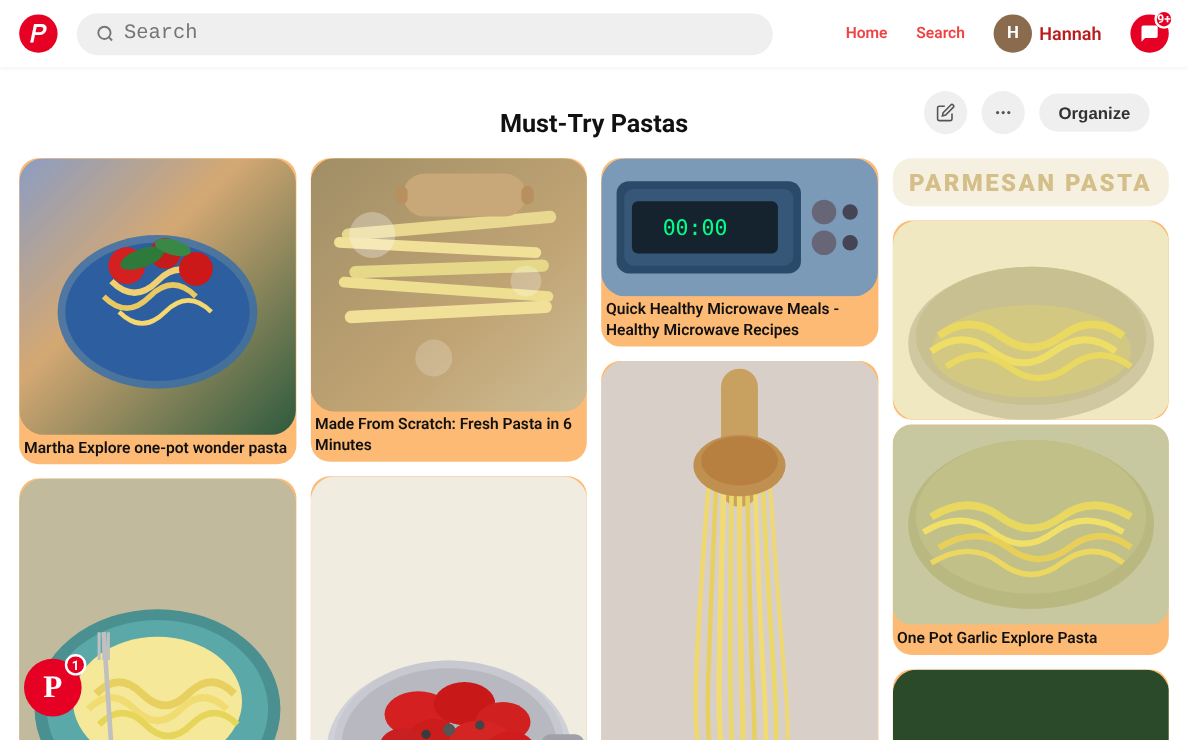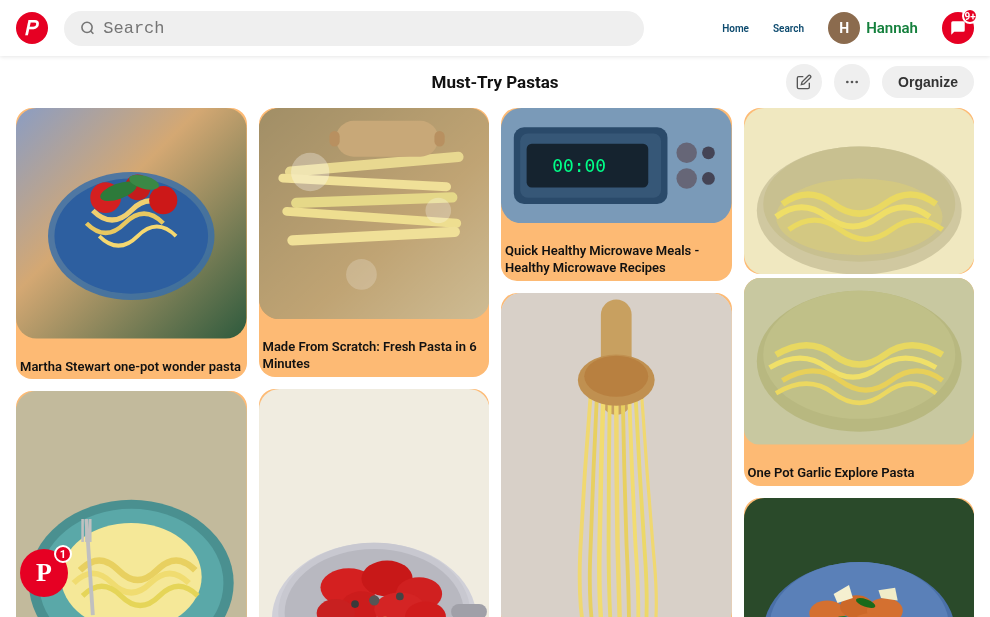--- a/index.html
+++ b/index.html
@@ -50,22 +50,22 @@
       font-family: Liberation Mono, monospace;
     }
 
     .nav-links {
       display: flex;
       align-items: center;
       gap: 24px;
       margin-left: auto;
     }
     .nav-link {
-      font-size: 10px;
-      color: #0c4a6e;
+      font-size: 13px;
+      color: #ef4444;
       font-weight: 600;
       cursor: pointer;
       text-decoration: none;
     }
 
     .avatar {
       width: 32px; height: 32px;
       background: #8B6B4E;
       border-radius: 50%;
       display: flex; align-items: center; justify-content: center;
@@ -108,27 +108,28 @@
 
     
     .board-header {
       display: flex;
       align-items: center;
       justify-content: center;
       position: relative;
       margin-bottom: 16px;
     }
     .board-title {
-      font-size: 17px;
+      font-size: 21px;
       font-weight: 700;
       color: #111;
+      margin-top: 20px;
     }
     .board-actions {
       position: absolute;
-      right: 0;
+      right: 16px;
       display: flex;
       align-items: center;
       gap: 12px;
     }
     .edit-icon {
       width: 36px; height: 36px;
       border-radius: 50%;
       background: #efefef;
       display: flex; align-items: center; justify-content: center;
       cursor: pointer;
@@ -148,21 +149,21 @@
 
     .pin-card {
       background: #fdba74;
       border-radius: 16px;
       overflow: hidden;
       cursor: pointer;
       position: relative;
     }
 
     .pin-label {
-      padding: 20px 4px 4px;
+      padding: 4px 4px 4px;
       font-size: 13px;
       font-weight: 600;
       color: #111;
       line-height: 1.3;
     }
 
     
     .columns-wrapper {
       display: flex;
       gap: 12px;
@@ -234,21 +235,21 @@
         <line x1="21" y1="21" x2="16.65" y2="16.65"></line>
     </svg>
     <input type="text" placeholder="Search" style="">
   </div>
 
   <nav class="nav-links">
     <a class="nav-link">Home</a>
     <a class="nav-link">Search</a>
     <div style="display:flex;align-items:center;gap:6px;cursor:pointer;">
       <div class="avatar">H</div>
-      <span style="font-size:15px;font-weight:600;color:#15803d;">Hannah</span>
+      <span style="font-size:15px;font-weight:600;color:#b91c1c;">Hannah</span>
     </div>
     <div class="notification-icon">
       <svg width="18" height="18" viewBox="0 0 24 24" fill="white">
         <path d="M21 15a2 2 0 0 1-2 2H7l-4 4V5a2 2 0 0 1 2-2h14a2 2 0 0 1 2 2z"></path>
       </svg>
       <div class="notification-badge">9+</div>
     </div>
   </nav>
 </header>
 
@@ -296,21 +297,21 @@
           <path d="M55 90 Q70 105 85 90 Q100 75 115 90" stroke="#e8c860" stroke-width="3.5" fill="none"></path>
           <path d="M65 100 Q80 115 95 100 Q110 85 125 100" stroke="#f5d870" stroke-width="3" fill="none"></path>
 
           <circle cx="70" cy="70" r="12" fill="#d42020"></circle>
           <circle cx="95" cy="62" r="10" fill="#c41c1c"></circle>
           <circle cx="115" cy="72" r="11" fill="#cc1818"></circle>
 
           <ellipse cx="80" cy="65" rx="15" ry="6" fill="#2d7a3a" transform="rotate(-20 80 65)"></ellipse>
           <ellipse cx="100" cy="58" rx="12" ry="5" fill="#3a8845" transform="rotate(15 100 58)"></ellipse>
         </svg>
-        <div class="pin-label">Martha Stewart one-pot wonder pasta</div>
+        <div class="pin-label">Martha Explore one-pot wonder pasta</div>
       </div>
 
       <div class="pin-card">
 
         <svg class="img-placeholder" viewBox="0 0 180 230" xmlns="http://www.w3.org/2000/svg" style="border-radius:16px;display:block;">
           <defs>
             <linearGradient id="g-alf" x1="0%" y1="0%" x2="100%" y2="100%">
               <stop offset="0%" style="stop-color:#e8d090"></stop>
               <stop offset="100%" style="stop-color:#c8a850"></stop>
             </linearGradient>
@@ -439,20 +440,23 @@
           <ellipse cx="90" cy="68" rx="30" ry="20" fill="#c09050"></ellipse>
           <ellipse cx="90" cy="65" rx="25" ry="16" fill="#b88040"></ellipse>
         </svg>
 
       </div>
 
     </div>
 
     <div class="col">
 
+      <div class="pin-card" style="background:#f5f0e0;">
+        <div class="parmesan-overlay">PARMESAN  PASTA</div>
+      </div>
 
       <div class="pin-card">
         <svg class="img-placeholder" viewBox="0 0 180 130" xmlns="http://www.w3.org/2000/svg" style="border-radius:16px 16px 0 0;display:block;">
           <rect width="180" height="130" fill="#f0e8c0" rx="16"></rect>
 
           <ellipse cx="90" cy="80" rx="80" ry="50" fill="#d0c8a0"></ellipse>
           <ellipse cx="90" cy="75" rx="75" ry="45" fill="#c8c090"></ellipse>
 
           <path d="M30 75 Q50 60 70 75 Q90 90 110 75 Q130 60 150 75" stroke="#e8d860" stroke-width="5" fill="none"></path>
           <path d="M25 85 Q45 70 65 85 Q85 100 105 85 Q125 70 145 85" stroke="#f0e068" stroke-width="4.5" fill="none"></path>

